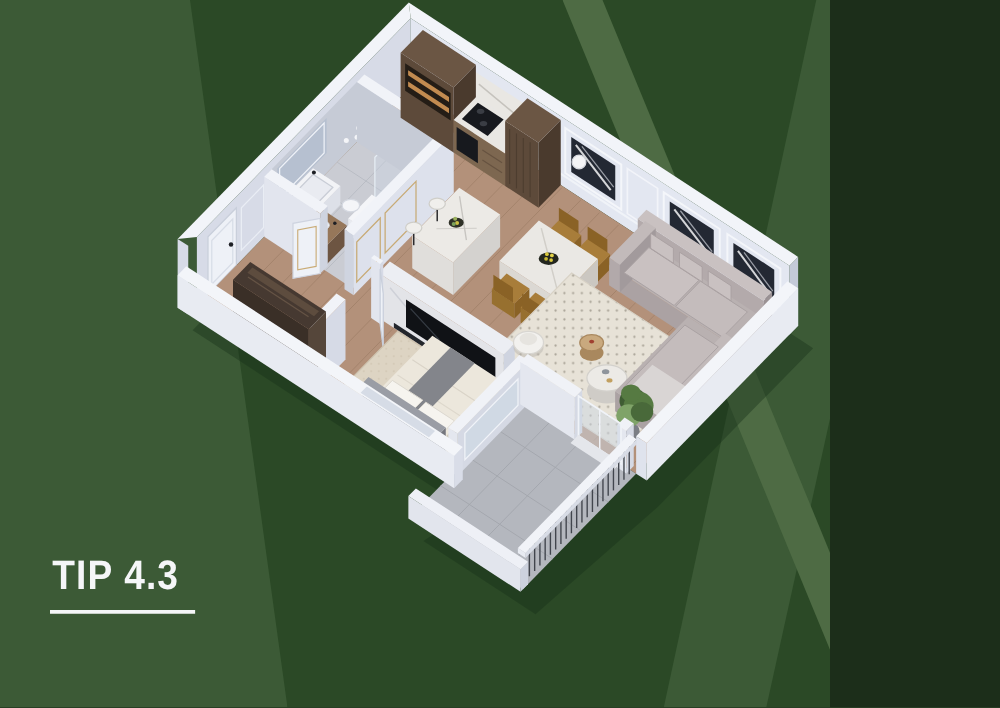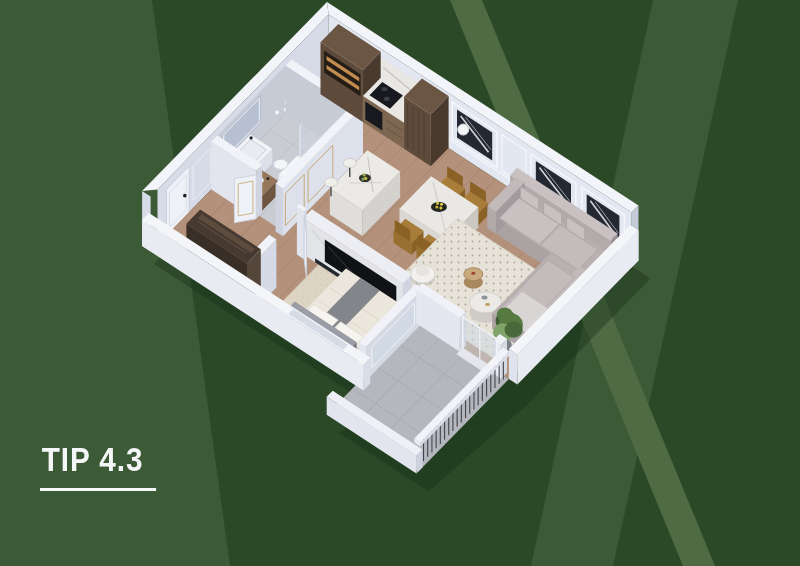--- a/index.html
+++ b/index.html
@@ -1,16 +1,16 @@
 <!DOCTYPE html>
 <html><head>
 <meta charset="utf-8">
 <style>
   html,body{margin:0;padding:0;background:#1c2e1a;}
-  .canvas{position:relative;width:800px;height:566px;overflow:hidden;font-family:"Liberation Sans",sans-serif;}
+  .canvas{position:relative;width:664px;height:566px;overflow:hidden;font-family:"Liberation Sans",sans-serif;}
   .bg-base{position:absolute;inset:0;}
   .bg-shape{position:absolute;inset:0;}
   .bg-left{clip-path:polygon(0px 0px,152px 0px,230px 566px,0px 566px);}
   .bg-band{clip-path:polygon(653px 0px,738px 0px,613px 566px,531px 566px);}
   .bg-stripe{clip-path:polygon(450px 0px,482px 0px,715px 566px,683px 566px);}
   #plan{position:absolute;left:0;top:0;}
   .title{
     position:absolute;left:40px;top:441px;
     font-weight:bold;font-size:33px;letter-spacing:1px;
     transform:scaleX(0.9);transform-origin:left top;

